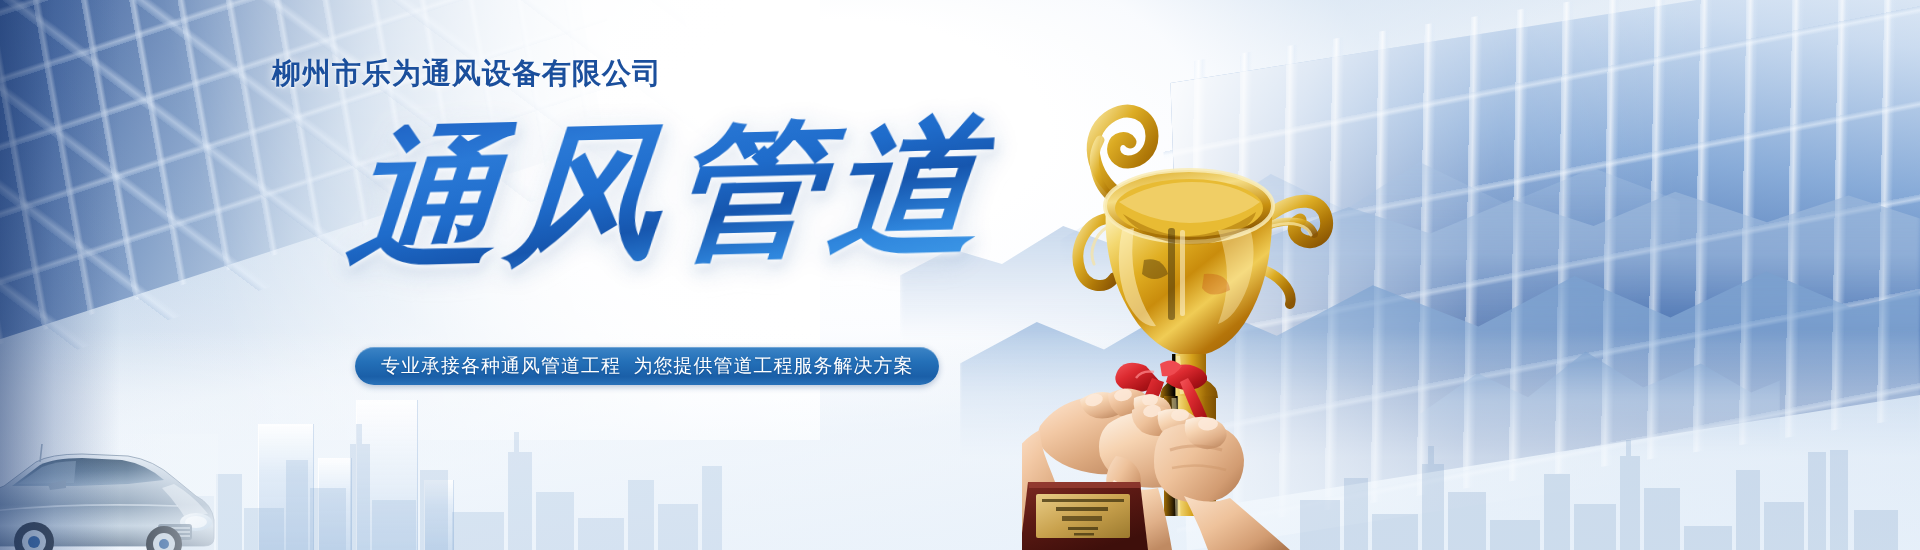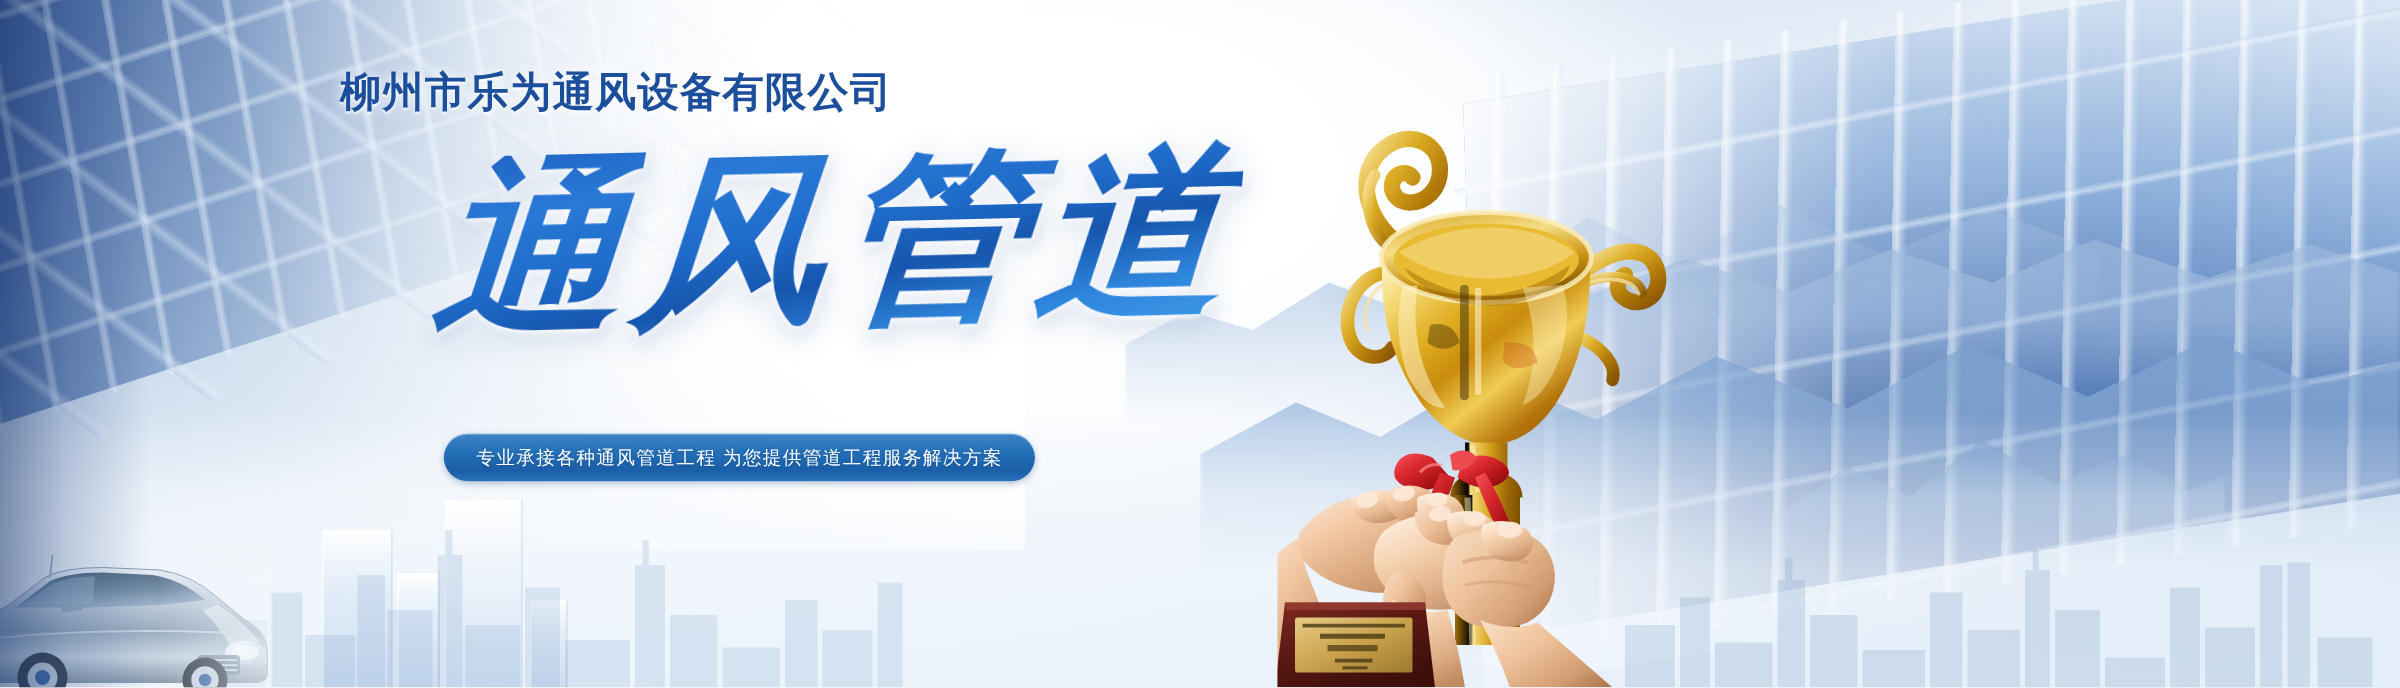--- a/index.html
+++ b/index.html
@@ -192,21 +192,21 @@
   }
   .trophy-group svg{ display:block; }
 
   
   .company-line{
     position:absolute; left:272px; top:54px;
     display:flex; align-items:center; height:40px;
     z-index:20;
   }
   .company-name{
-    font-size:33px; font-weight:bold; letter-spacing:1px;
+    font-size:29px; font-weight:bold; letter-spacing:1px;
     color:#1b4f9c;
     font-family:"Liberation Serif","DejaVu Serif",serif;
     text-shadow:0 1px 2px rgba(255,255,255,.95), 0 0 10px rgba(255,255,255,.9);
     white-space:nowrap;
   }
   .tag-badge{
     position:relative;
     margin-left:10px;
     height:38px;
     display:flex; align-items:center;
@@ -246,23 +246,23 @@
     position:absolute; left:355px; top:347px;
     height:38px;
     display:flex; align-items:center; justify-content:center;
     padding:0 26px;
     border-radius:19px;
     background:linear-gradient(180deg,#3c84c6 0%,#2470b8 38%,#1a5fa8 78%,#2a72b9 100%);
     box-shadow:0 2px 6px rgba(22,62,122,.3), inset 0 1px 0 rgba(255,255,255,.28);
     z-index:20;
   }
   .subtag span{
-    font-size:15px; color:#ffffff; font-weight:500;
+    font-size:19px; color:#ffffff; font-weight:500;
     letter-spacing:1px; white-space:nowrap;
-    font-family:Liberation Sans, sans-serif;
+    font-family:Liberation Mono, monospace;
     text-shadow:0 1px 2px rgba(12,48,100,.4);
   }
 
   
   .edge-left{
     position:absolute; left:0; top:0; bottom:0; width:120px;
     background:linear-gradient(90deg, rgba(26,56,112,.55) 0%, rgba(40,74,134,.25) 45%, rgba(255,255,255,0) 100%);
   }
 </style>
 </head>

